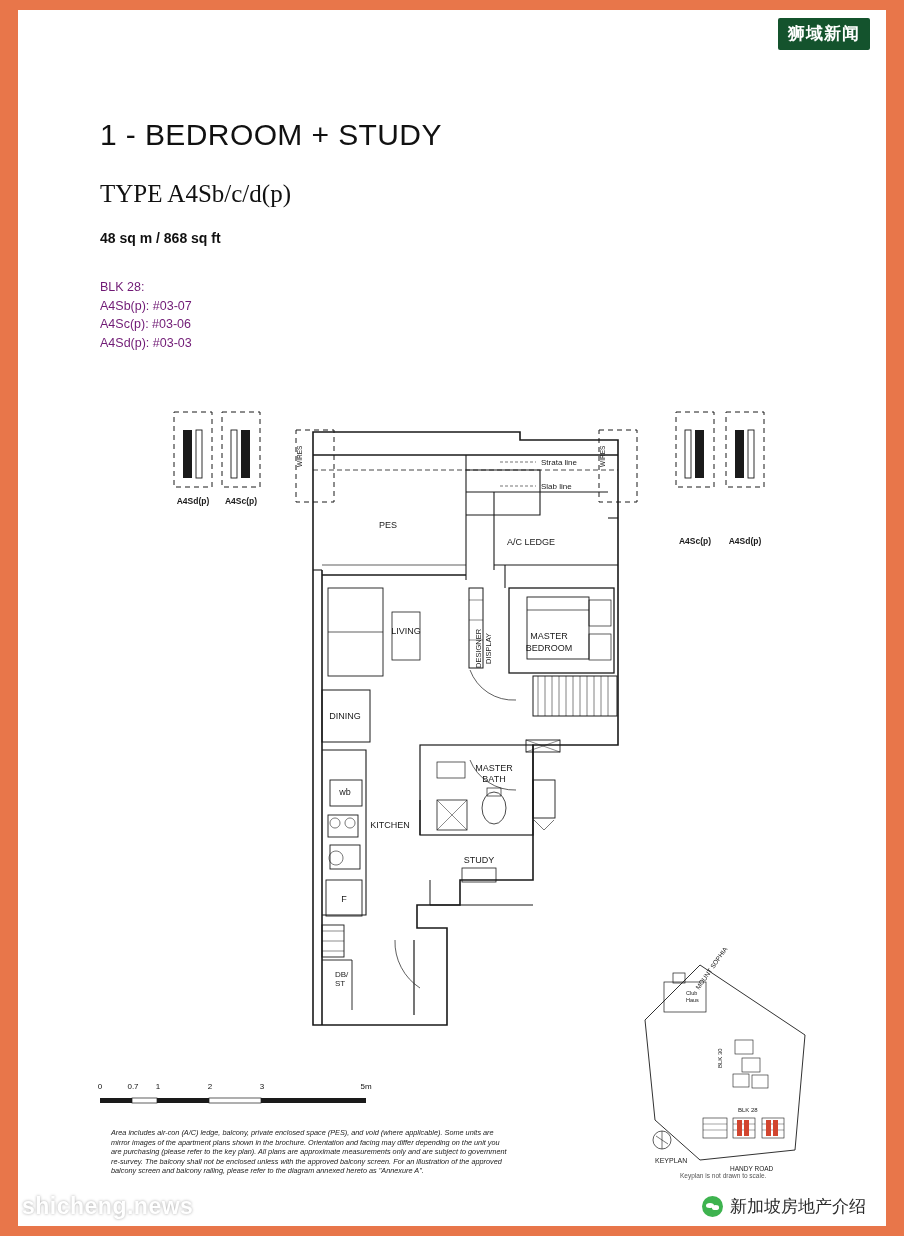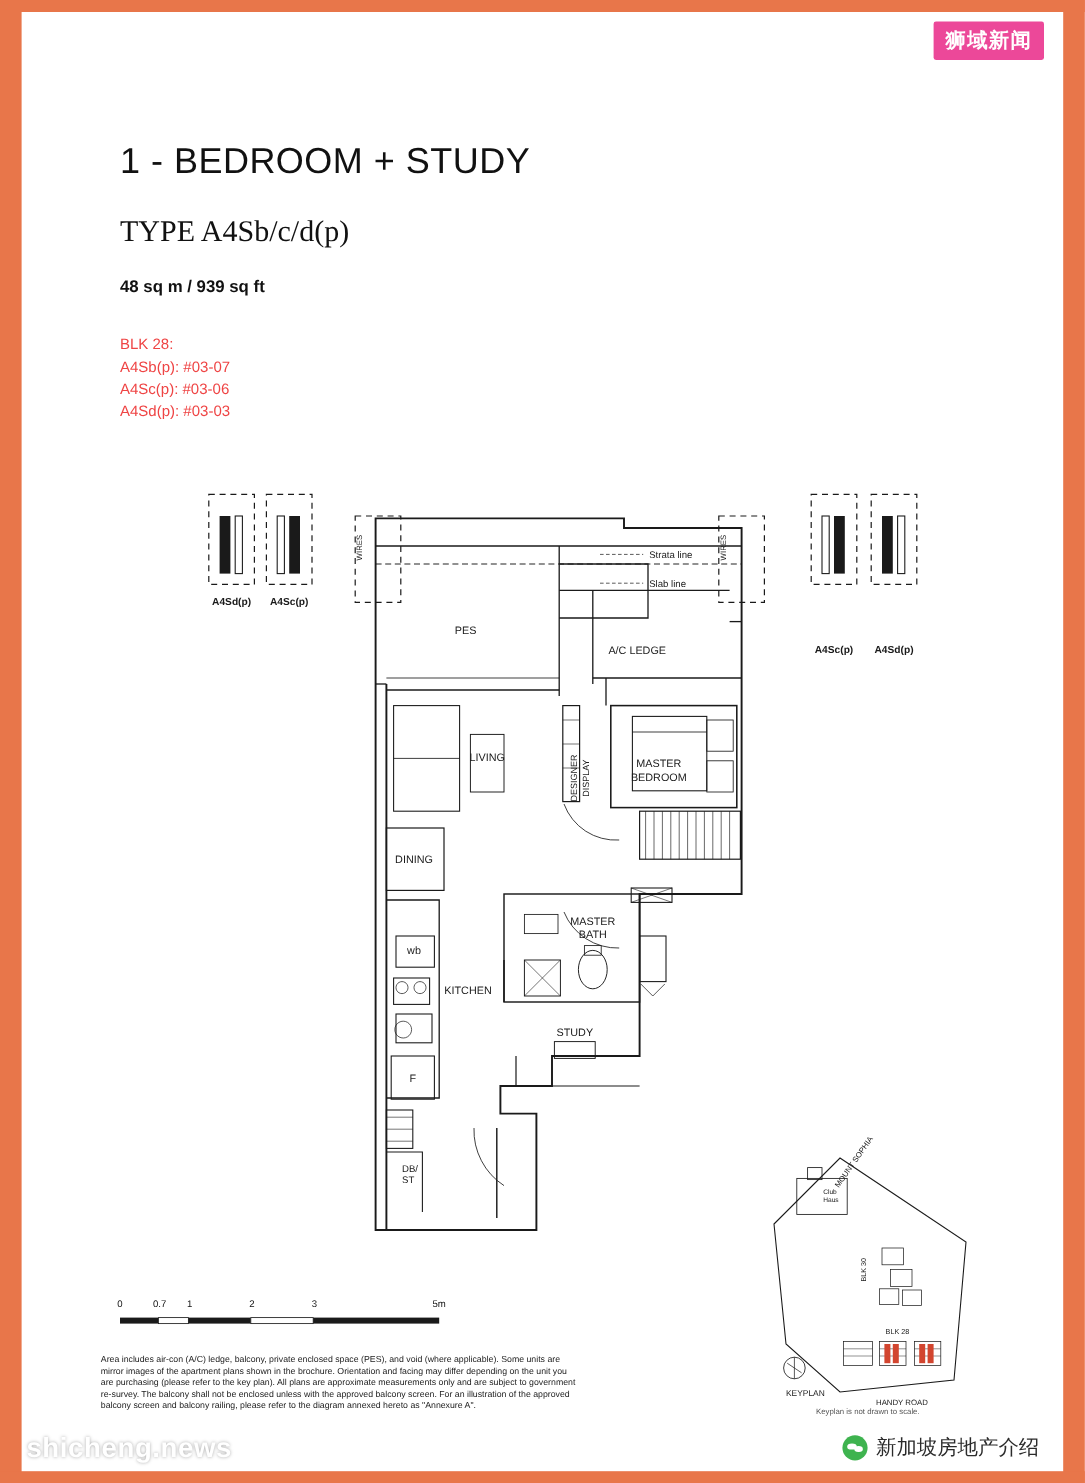--- a/index.html
+++ b/index.html
@@ -24,21 +24,21 @@
   .frame-left   { left: 0;  top: 0; width: 18px;  height: 1236px; }
   .frame-right  { right: 0; top: 0; width: 18px;  height: 1236px; }
   .frame-top    { left: 0;  top: 0; width: 904px; height: 10px; }
   .frame-bottom { left: 0;  bottom: 0; width: 904px; height: 10px; }
 
   
   .wm-topright {
     position: absolute;
     right: 34px;
     top: 18px;
-    background: #ec4899;
+    background: #14532d;
     color: #ffffff;
     font-size: 17px;
     font-weight: bold;
     padding: 4px 10px 5px 10px;
     letter-spacing: 1px;
     border-radius: 2px;
   }
   .wm-bottomleft {
     position: absolute;
     left: 22px;
@@ -109,21 +109,21 @@
     font-size: 14px;
     font-weight: bold;
     color: #111;
   }
   .blk {
     position: absolute;
     left: 100px;
     top: 278px;
     font-size: 12.5px;
     line-height: 18.5px;
-    color: #ef4444;
+    color: #701a75;
   }
 
   
   .plan {
     position: absolute;
     left: 0;
     top: 0;
     width: 904px;
     height: 1236px;
     pointer-events: none;
@@ -142,46 +142,47 @@
     position: relative;
     height: 12px;
     font-size: 8px;
     color: #111;
   }
   .scale-labels span { position: absolute; top: 0; transform: translateX(-50%); }
 
   
   .disclaimer {
     position: absolute;
-    left: 84px;
+    left: 111px;
     top: 1128px;
     width: 400px;
     font-size: 7.3px;
     line-height: 9.6px;
     color: #222;
+    font-style: italic;
   }
 </style>
 </head>
 <body>
 
 <div class="frame-left"></div>
 <div class="frame-right"></div>
 <div class="frame-top"></div>
 <div class="frame-bottom"></div>
 
 <div class="wm-topright">狮域新闻</div>
 <div class="wm-bottomleft">shicheng.news</div>
 <div class="wm-bottomright">
   <span class="wc-badge"></span>
   <span>新加坡房地产介绍</span>
 </div>
 
 <div class="title">1 - BEDROOM + STUDY</div>
 <div class="subtitle">TYPE A4Sb/c/d(p)</div>
-<div class="area">48 sq m / 939 sq ft</div>
+<div class="area">48 sq m / 868 sq ft</div>
 <div class="blk">
   <div>BLK 28:</div>
   <div>A4Sb(p): #03-07</div>
   <div>A4Sc(p): #03-06</div>
   <div>A4Sd(p): #03-03</div>
 </div>
 
 <svg class="plan" viewBox="0 0 904 1236">
   <g fill="none" stroke="#1a1a1a" stroke-width="1.1">
 

